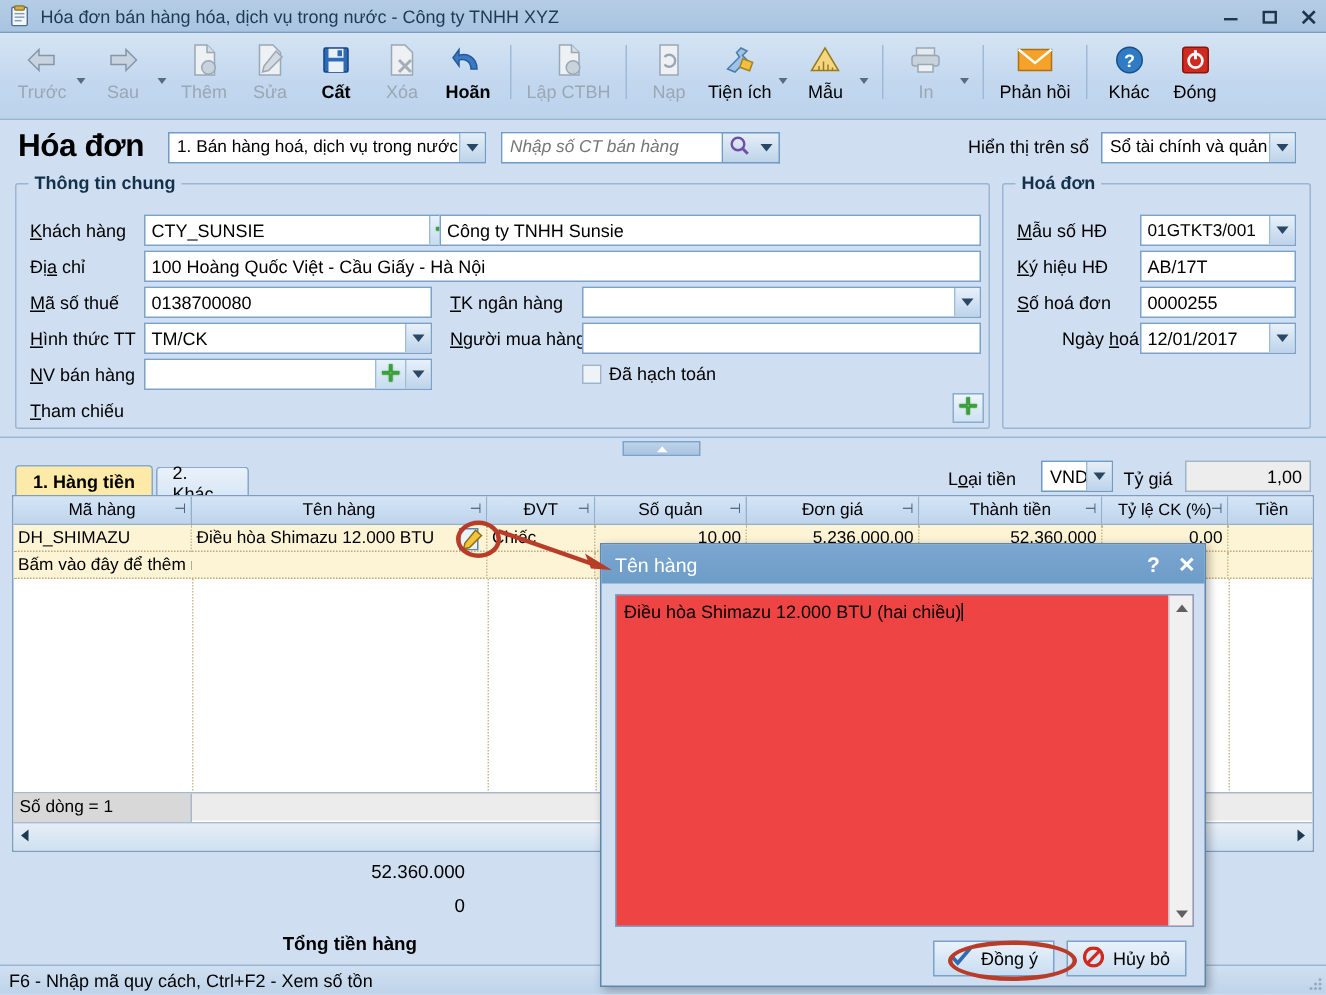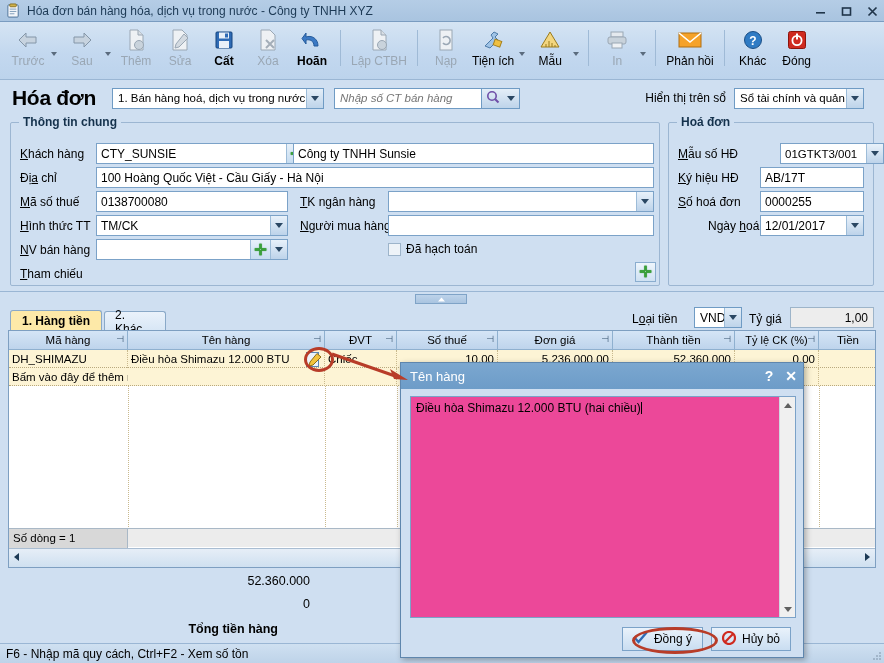--- a/index.html
+++ b/index.html
@@ -98,21 +98,21 @@
       background:linear-gradient(to bottom,#cfe0f1,#bed3e9); border-top:1px solid #9ab6d4;
       font-size:12px; display:flex; align-items:center; padding-left:6px; }
   
   #dialog { position:absolute; left:400px; top:362px; width:404px; height:296px;
       background:#cfdff1; border:1px solid #5f86ad; box-shadow:2px 2px 6px rgba(0,0,0,0.3); }
   #dlg-title { height:26px; background:linear-gradient(to bottom,#7ba7d0,#6d9cc8);
       display:flex; align-items:center; padding:0 6px 0 9px; color:#fff; font-size:13px; }
   #dlg-title .spacer { flex:1; }
   .dlgbtn { color:#fff; font-weight:bold; font-size:14px; margin-left:12px; cursor:default;}
   #dlg-textarea { position:absolute; left:9px; top:33px; width:386px; height:222px;
-      background:#ec4899; border:1px solid #7ba2c8; }
+      background:#ef4444; border:1px solid #7ba2c8; }
   #dlg-text { position:absolute; left:5px; top:4px; right:20px; font-size:12px; line-height:15px; }
   .caretbar { display:inline-block; width:1px; height:12px; background:#000; vertical-align:-2px; }
   #dlg-vscroll { position:absolute; right:0; top:0; width:16px; height:220px; background:#f0f0f0;
       border-left:1px solid #cfd8e0; }
   .sbbtn { position:absolute; left:0; width:16px; height:16px; display:flex; align-items:center; justify-content:center; }
   .sbarrow-u { width:0;height:0;border-left:4px solid transparent;border-right:4px solid transparent;border-bottom:5px solid #606060; }
   .sbarrow-d { width:0;height:0;border-left:4px solid transparent;border-right:4px solid transparent;border-top:5px solid #606060; }
   #dlg-buttons { position:absolute; left:0; bottom:0; width:100%; height:36px;
       display:flex; align-items:center; justify-content:flex-end; padding-right:12px; gap:8px; }
   .dbtn { height:24px; min-width:80px; background:linear-gradient(to bottom,#e9f2fb,#c9ddf1);
@@ -433,21 +433,21 @@
 <div style="position:absolute; left:635px; top:262px; width:21px; height:20px;
      background:linear-gradient(to bottom,#eef5fc,#cfe1f2); border:1px solid #8aadcf;
      display:flex;align-items:center;justify-content:center;">
   <span class="plusglyph">✛</span>
 </div>
 
 <div class="groupbox" style="left:668px; top:122px; width:206px; height:164px;">
   <span class="grouptitle">Hoá đơn</span>
 </div>
 <span class="lbl" style="left:678px; top:147px;"><u>M</u>ẫu số HĐ</span>
-<div class="fld" style="left:760px; top:143px; width:104px;margin-left:20px;">
+<div class="fld" style="left:760px; top:143px; width:104px;">
   <span style="font-size:11.5px;">01GTKT3/001</span>
   <span class="ddbtn">
       <i class="dcaret"></i>
     </span>
 </div>
 <span class="lbl" style="left:678px; top:171px;"><u>K</u>ý hiệu HĐ</span>
 <div class="fld" style="left:760px; top:167px; width:104px;">
   <span>AB/17T</span>
 </div>
 <span class="lbl" style="left:678px; top:195px;"><u>S</u>ố hoá đơn</span>
@@ -499,21 +499,21 @@
     </div>
   <div class="ghead" style="left:119px; width:197px;">
     <span>Tên hàng</span>
       <span class="pin">⊣</span>
     </div>
   <div class="ghead" style="left:316px; width:72px;">
     <span>ĐVT</span>
       <span class="pin">⊣</span>
     </div>
   <div class="ghead" style="left:388px; width:101px;">
-    <span>Số thuế</span>
+    <span>Số quản</span>
       <span class="pin">⊣</span>
     </div>
   <div class="ghead" style="left:489px; width:115px;">
     <span>Đơn giá</span>
       <span class="pin">⊣</span>
     </div>
   <div class="ghead" style="left:604px; width:122px;">
     <span>Thành tiền</span>
       <span class="pin">⊣</span>
     </div>

